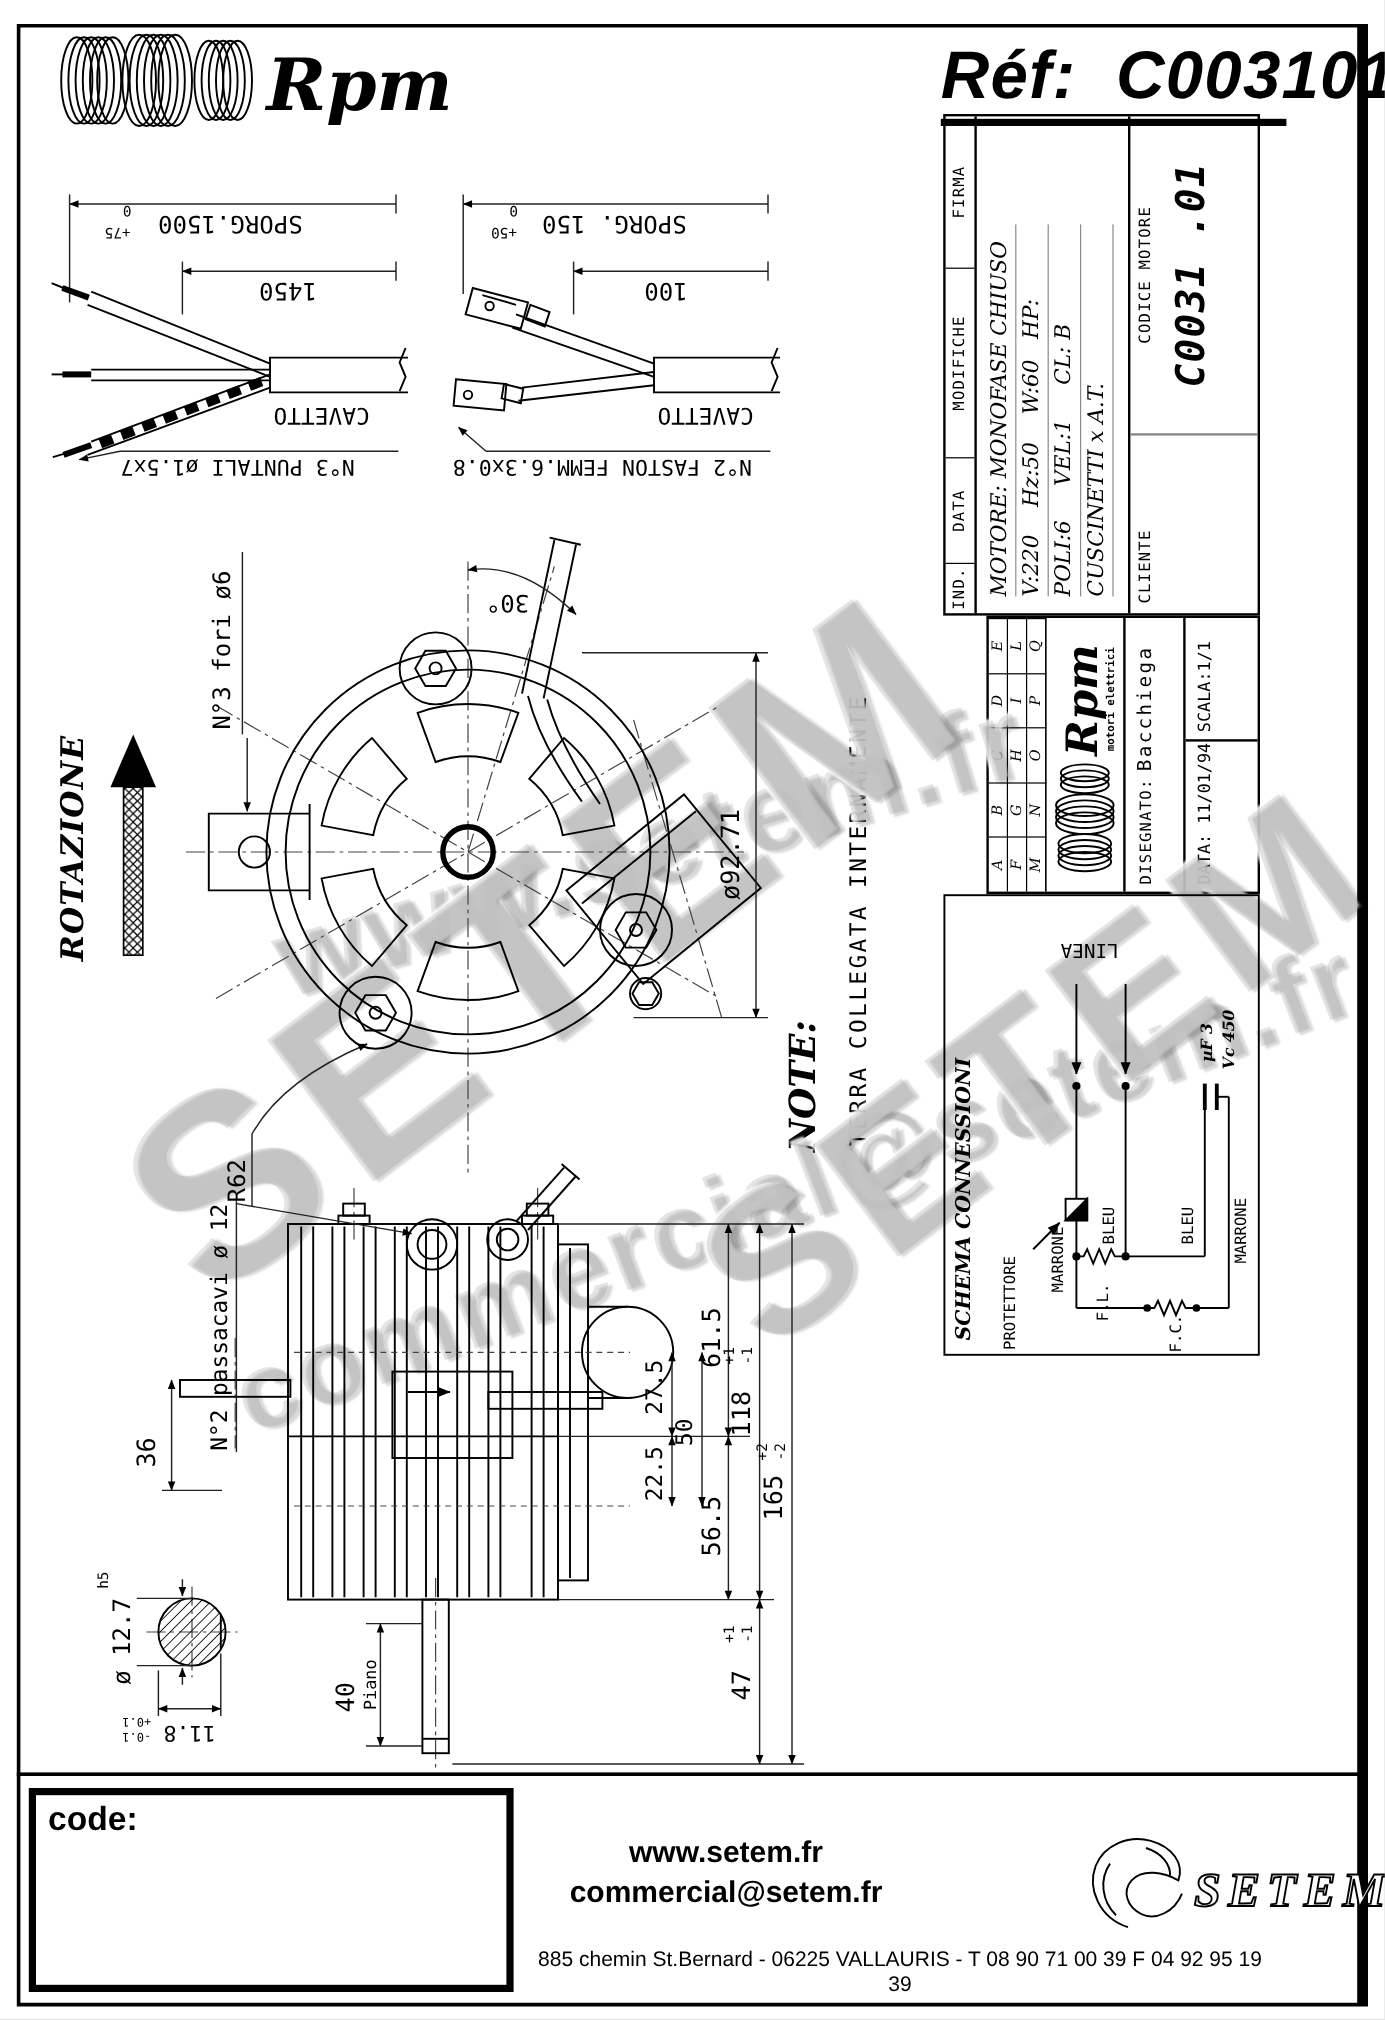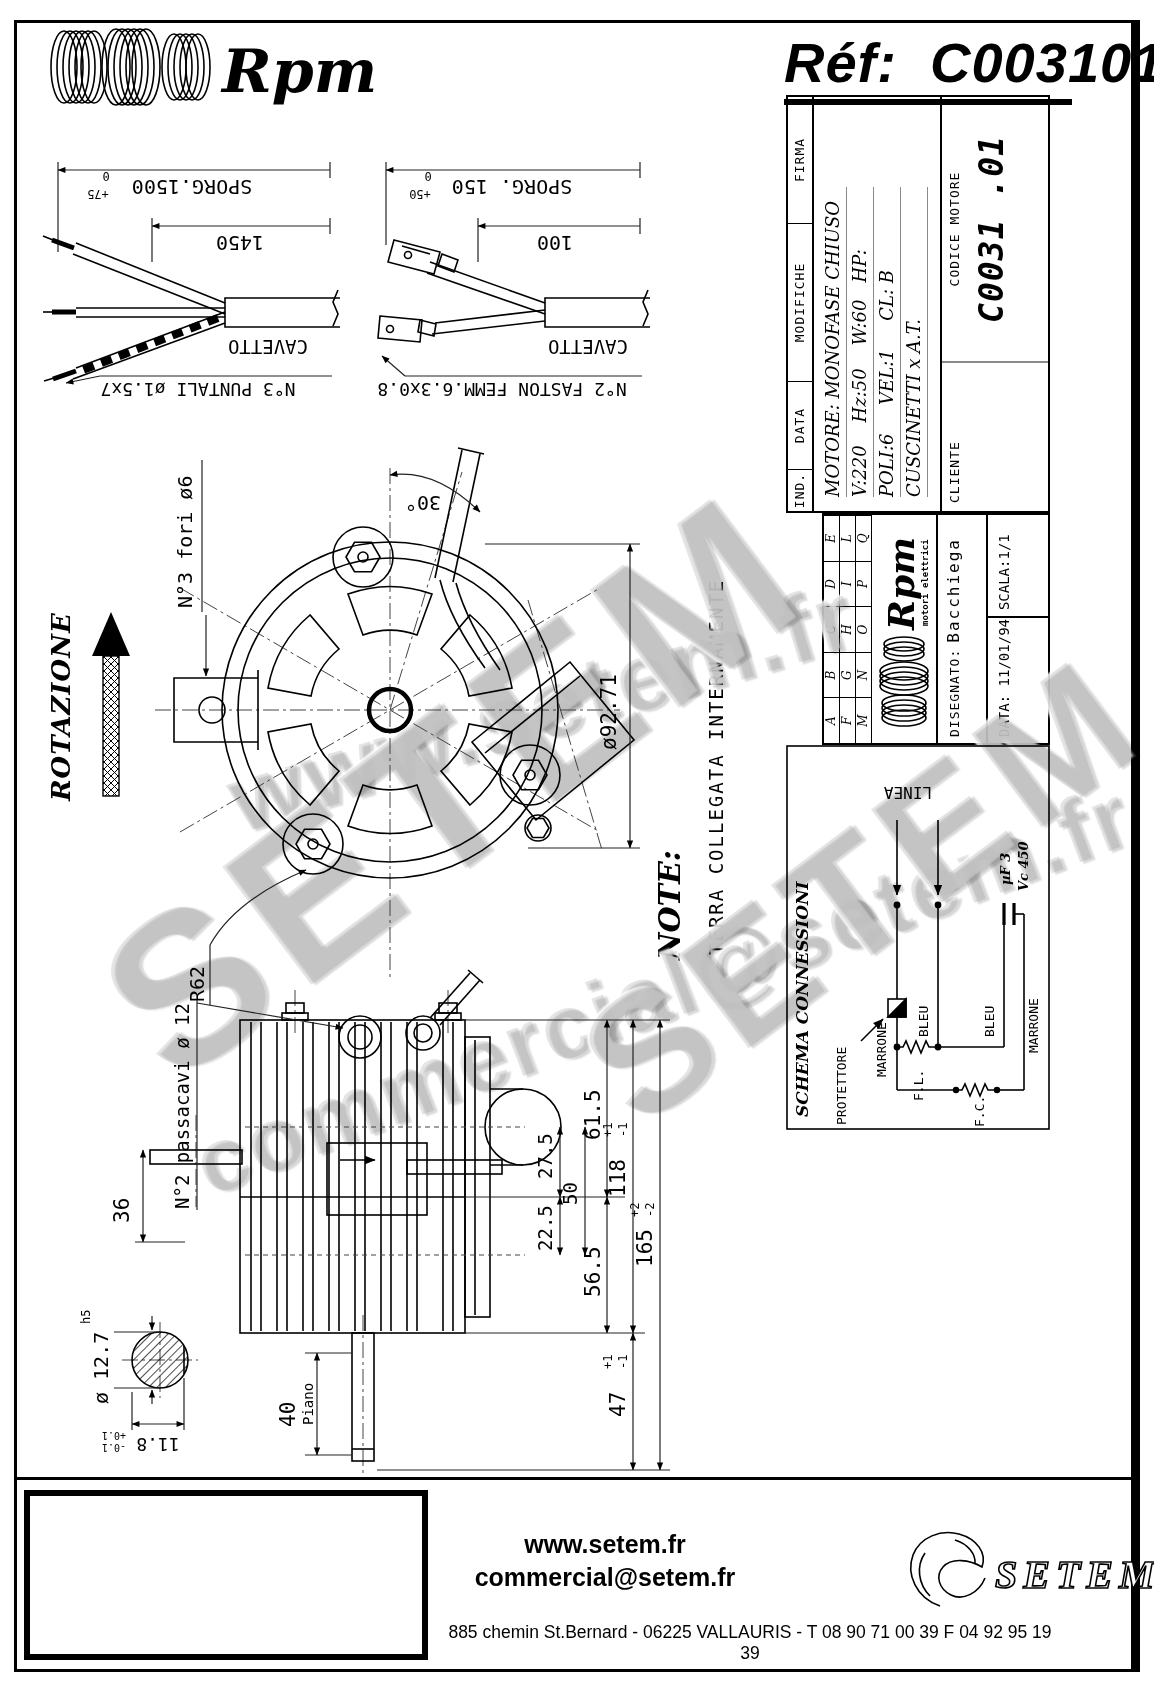--- a/index.html
+++ b/index.html
@@ -501,20 +501,21 @@
   <div class="rwrap" style="left:705px; top:550px; width:28px; height:405px;">
     <div class="rin terra" style="width:405px; height:28px;">TERRA COLLEGATA INTERNAMENTE</div>
   </div>
   <div class="rwrap" style="left:652px; top:860px; width:48px; height:100px;">
     <div class="rin notel" style="width:100px; height:48px;">NOTE:</div>
   </div>
 
   <div class="footline"></div>
 
   <div class="codebox">
+    <div class="cl">code:</div>
   </div>
 
   <div class="fcenter">
     <div>www.setem.fr</div>
     <div>commercial@setem.fr</div>
   </div>
   <div class="faddr">885 chemin St.Bernard  -  06225 VALLAURIS  -  T 08 90 71 00 39   F 04 92 95 19 39</div>
 
   <svg style="left:900px; top:1526px; z-index:3;" width="245" height="88" viewBox="0 0 245 88">
     <g class="ln" stroke-width="2.4">

